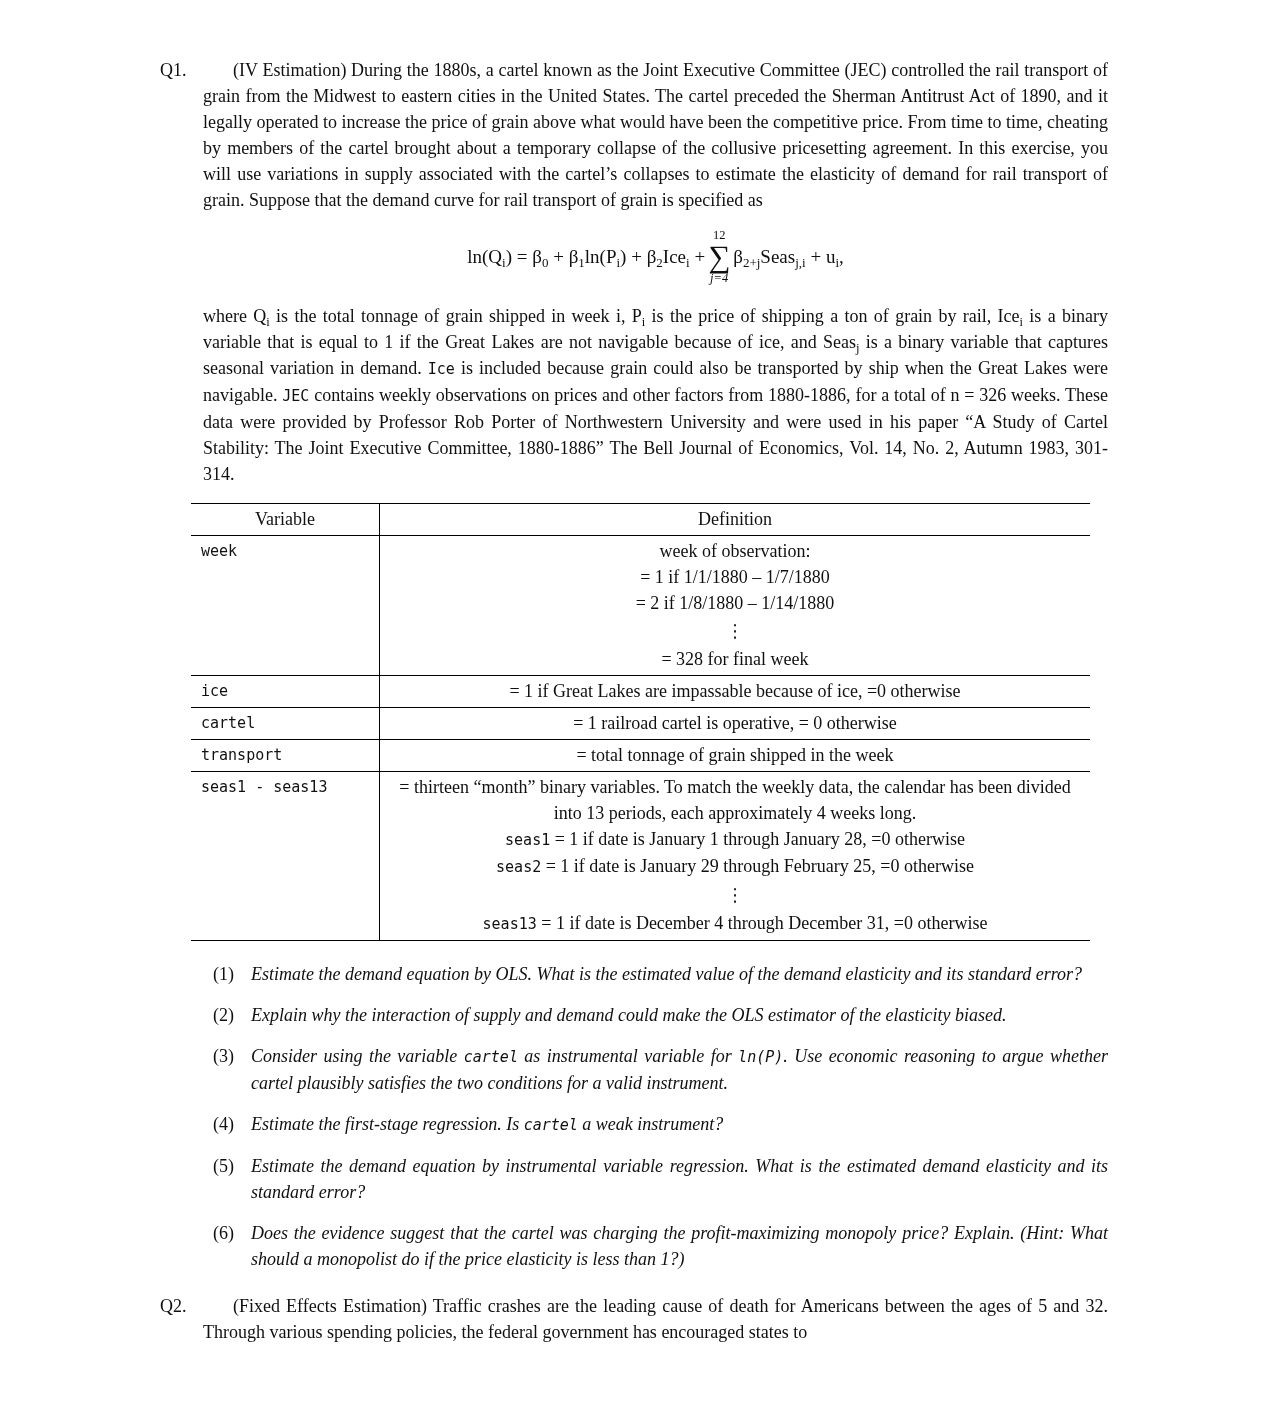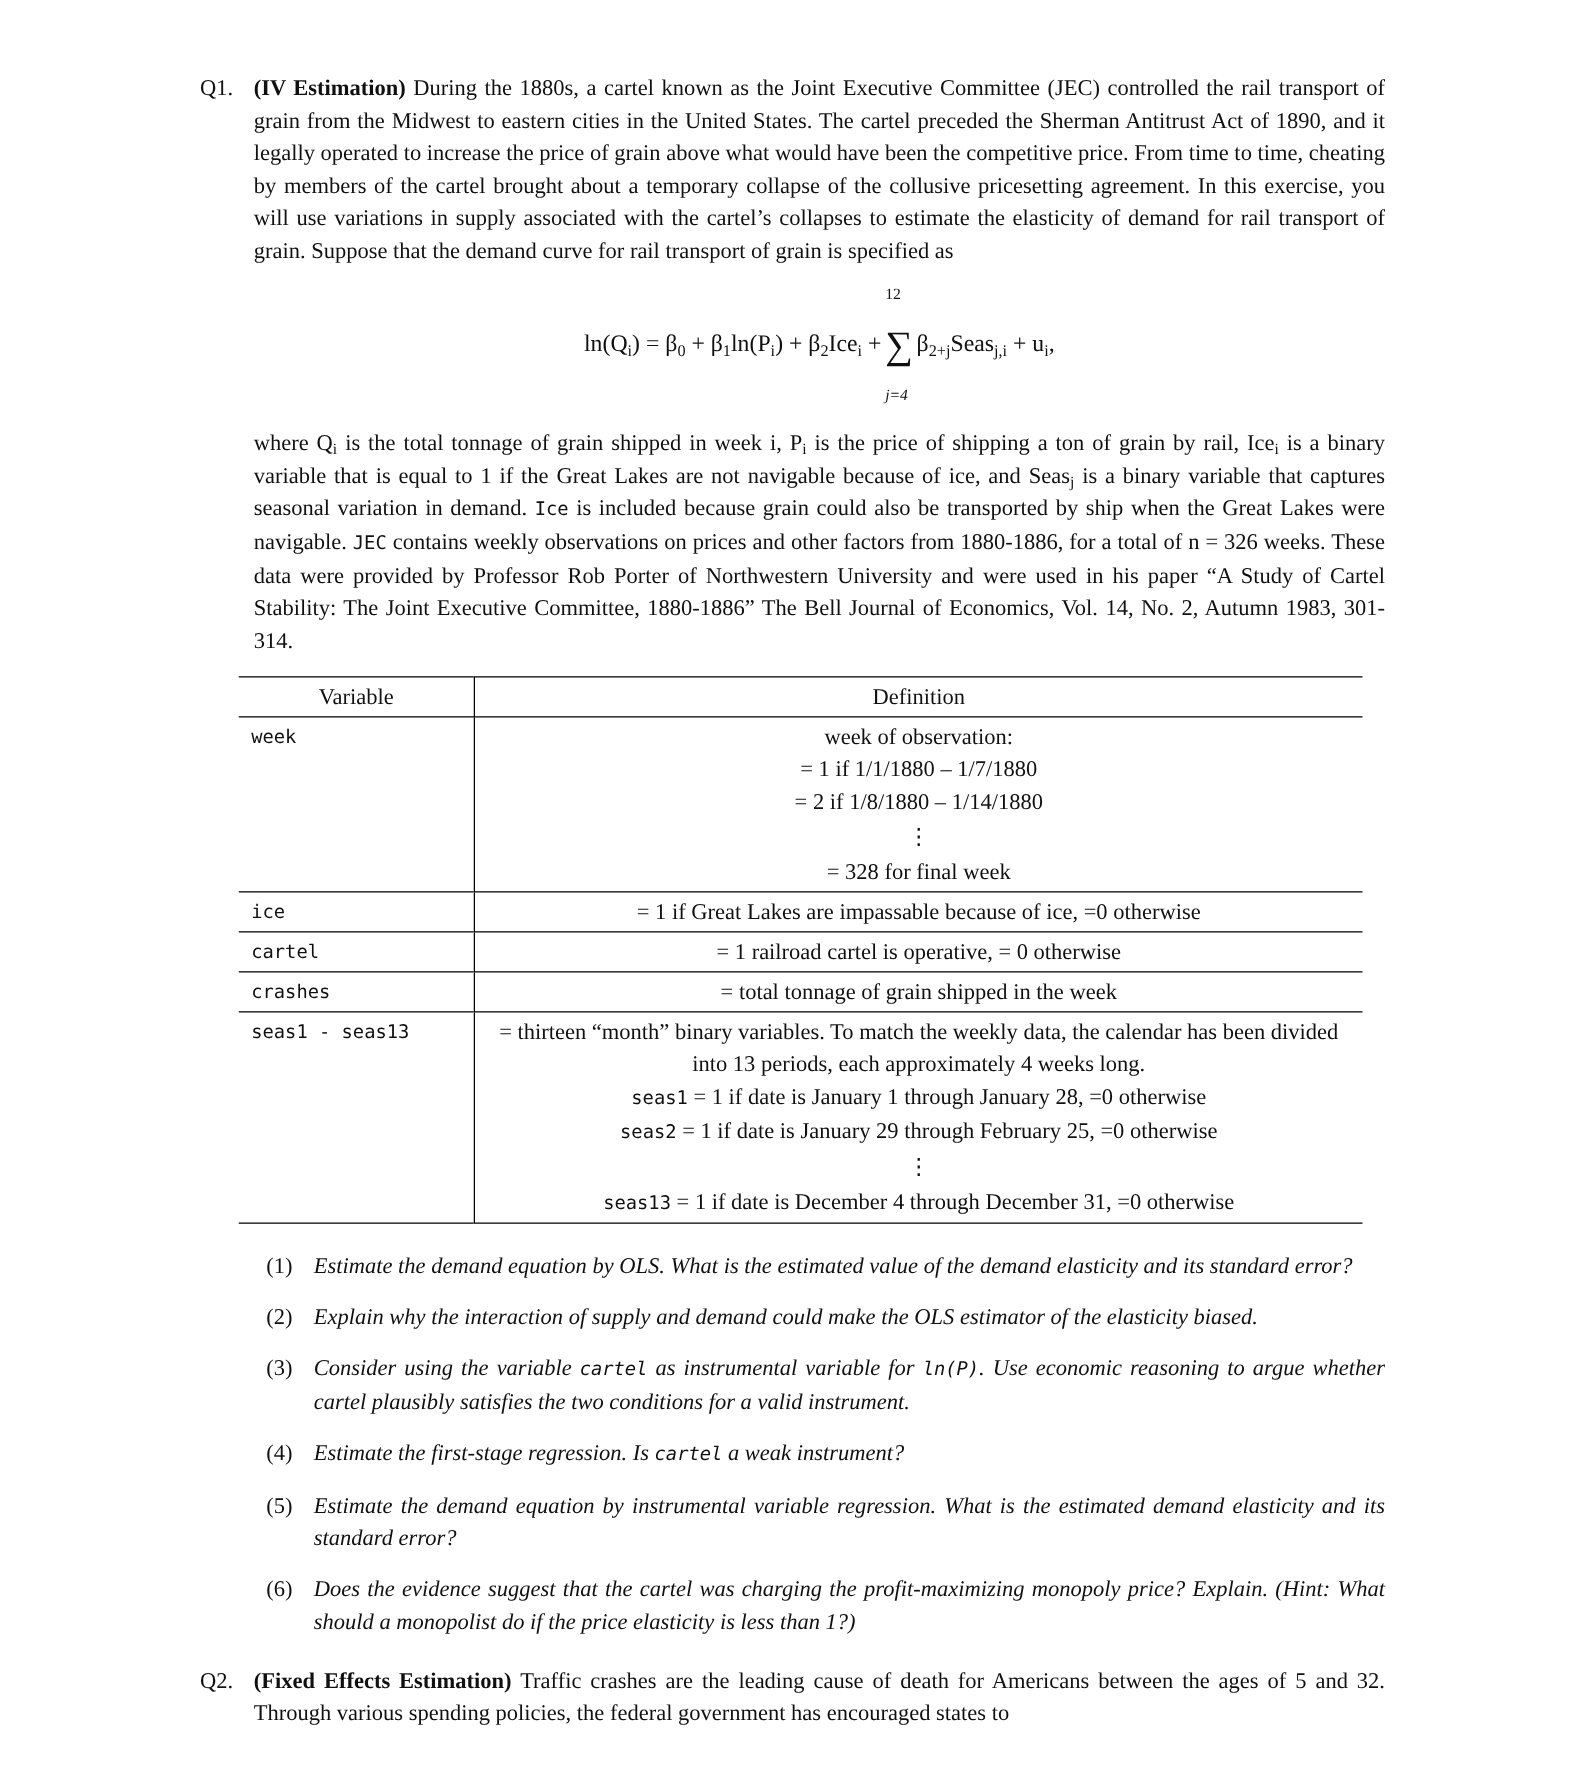--- a/index.html
+++ b/index.html
@@ -6,30 +6,30 @@
   body{
     width:1275px;height:1426px;overflow:hidden;
     font-family:"Liberation Serif","DejaVu Serif",serif;
     font-size:18px;line-height:26px;color:#101010;
   }
   .page{box-sizing:border-box;width:1256px;height:1426px;padding:57px 148px 16px 160px;}
   .qrow{display:flex;}
   .qlabel{flex:0 0 43px;width:43px;}
   .qbody{flex:1;min-width:0;}
   .para{text-align:justify;}
-  .bf{font-weight:bold;}
+  .bf{font-weight:normal;margin-left:30px;}
   .it{}
   .mono{font-family:"DejaVu Sans Mono","Liberation Mono",monospace;font-size:15px;}
   .sub{font-size:12.5px;vertical-align:-3.5px;line-height:0;}
 
   
   .equation{display:flex;align-items:center;justify-content:center;
     margin:16px 0 18px 0;font-size:19px;line-height:24px;}
   .equation .sub{font-size:13px;}
-  .sum{display:inline-flex;flex-direction:column;align-items:flex-start;margin:0 3px;line-height:1;gap:19px;}
+  .sum{display:inline-flex;flex-direction:column;align-items:center;margin:0 3px;line-height:1;}
   .sum-top{font-size:12.5px;line-height:13px;}
   .sum-sym{font-size:31px;line-height:30px;}
   .sum-bot{font-size:12.5px;line-height:13px;font-style:italic;}
 
   
   .vtable{border-collapse:collapse;margin:16px 0 12px -12px;width:899px;
     border-top:1.5px solid #000;border-bottom:1.5px solid #000;}
   .vtable td{vertical-align:top;padding:2px 10px 3px 10px;}
   .vtable .colvar{width:168px;border-right:1.5px solid #000;}
   .vtable tr.hdr td{border-bottom:1.5px solid #000;text-align:center;}
@@ -95,21 +95,21 @@
         </tr>
 
         <tr class="rule">
           <td class="colvar mono">cartel</td>
           <td>
             <div class="defline"><span>= 1 railroad cartel is operative, = 0 otherwise</span></div>
           </td>
         </tr>
 
         <tr class="rule">
-          <td class="colvar mono">crashes</td>
+          <td class="colvar mono">transport</td>
           <td>
             <div class="defline"><span>= total tonnage of grain shipped in the week</span></div>
           </td>
         </tr>
 
         <tr class="rule">
           <td class="colvar mono">seas1 - seas13</td>
           <td>
             <div class="defline"><span>= thirteen “month” binary variables. To match the weekly data, the calendar has been divided into 13 periods, each approximately 4 weeks long.</span></div>
             <div class="defline"><span class="mono">seas1</span><span> = 1 if date is January 1 through January 28, =0 otherwise</span></div>

